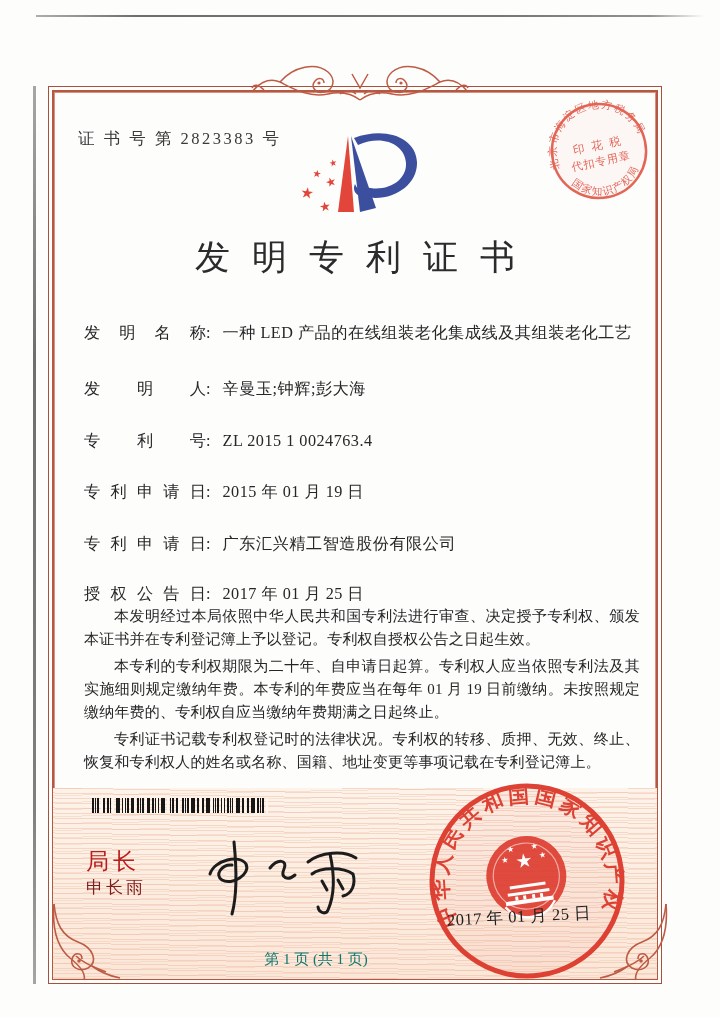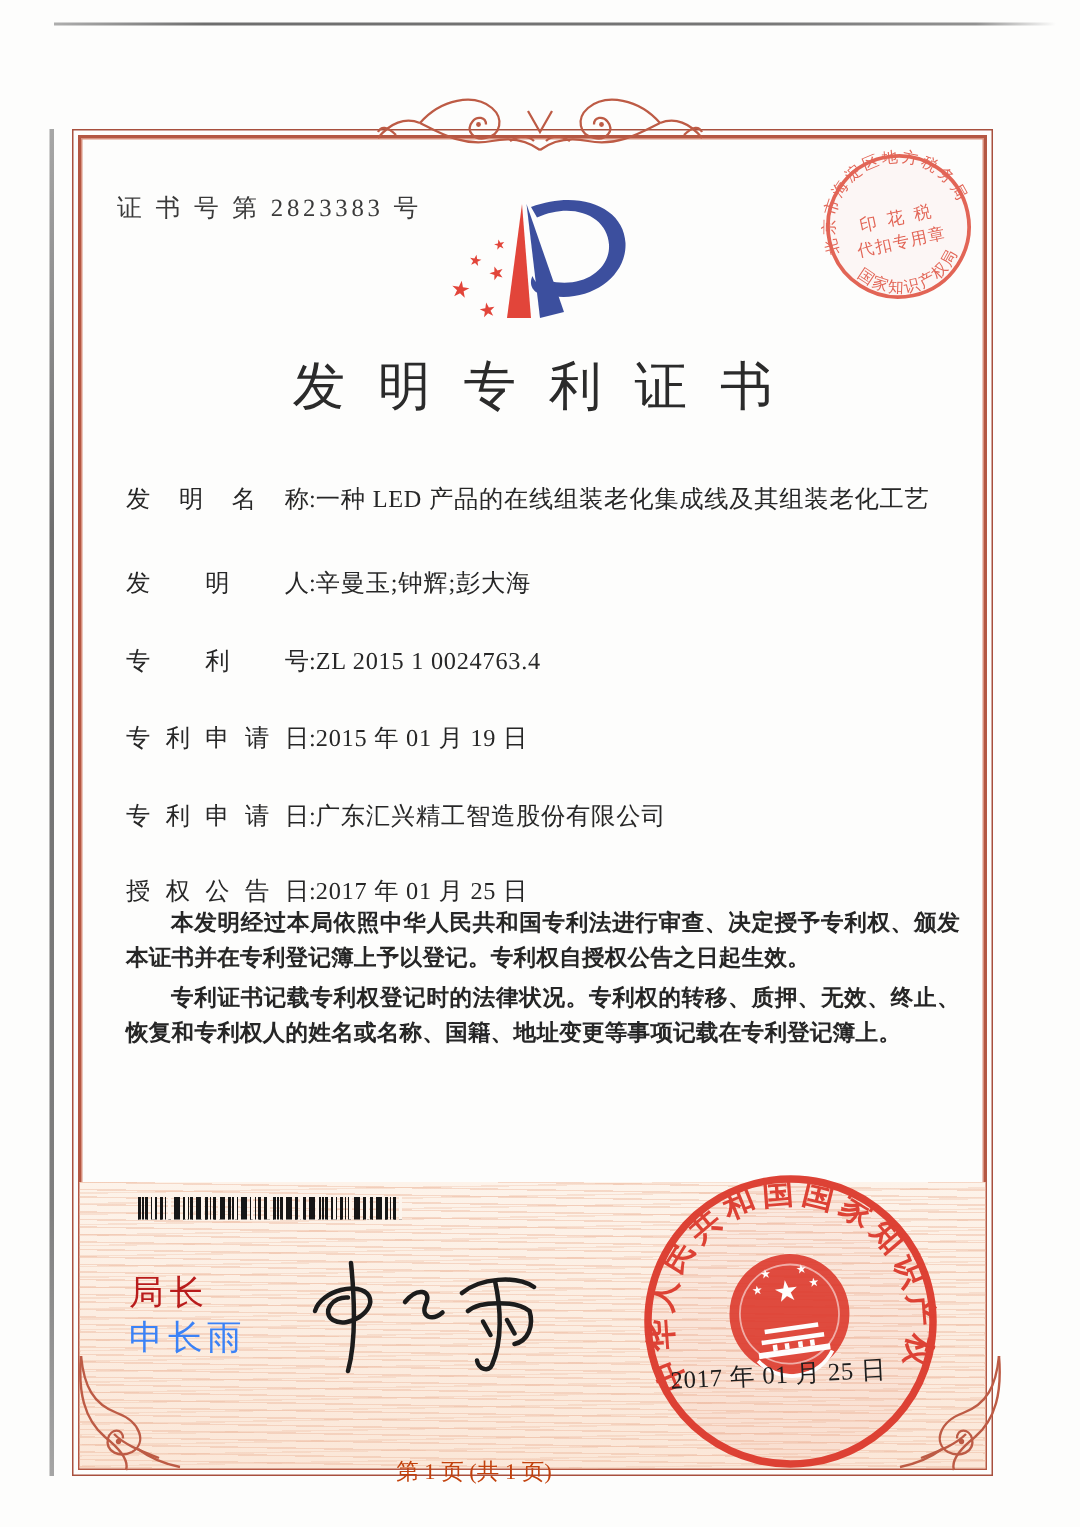--- a/index.html
+++ b/index.html
@@ -28,36 +28,36 @@
       linear-gradient(#fdf3ea,#fbe7d8);}
   .content{z-index:2;}
   .cert-no{left:78px;top:128px;font-size:16.5px;letter-spacing:2.5px;color:#3a3a3a;z-index:2;}
   .logo{left:286px;top:130px;z-index:2;}
   .tax-stamp{left:548px;top:100px;z-index:2;transform:rotate(-12deg);opacity:.92;}
   .title{left:48px;width:614px;top:234px;text-align:center;font-size:35px;font-weight:normal;
     letter-spacing:22px;text-indent:22px;color:#2b2b2b;z-index:2;}
   .field{left:84px;font-size:16.2px;color:#272727;z-index:2;white-space:nowrap;}
   .field-label{display:inline-block;width:122px;text-align:justify;text-align-last:justify;}
   .field-colon{display:inline-block;}
-  .field-value{margin-left:0;letter-spacing:.5px;}
-  .paras{left:84px;top:605px;width:556px;z-index:2;font-weight:bold;}
+  .field-value{margin-left:12px;letter-spacing:.5px;}
+  .paras{left:84px;top:605px;width:556px;z-index:2;}
   .paras p{margin:0 0 4px 0;font-size:15px;line-height:23px;text-align:justify;
     text-indent:2em;color:#262626;letter-spacing:.2px;}
   .barcode{left:92px;top:798px;width:176px;height:15px;z-index:2;
     background:
       repeating-linear-gradient(90deg, rgba(0,0,0,0) 0 9px, #fdf4ec 9px 11px),
       repeating-linear-gradient(90deg,#161616 0 2px, rgba(0,0,0,0) 2px 5px),
       repeating-linear-gradient(90deg,#161616 0 1px, rgba(0,0,0,0) 1px 3px);}
   .director-title{left:86px;top:846px;font-size:23px;letter-spacing:4px;color:#b91c1c;z-index:2;}
-  .director-name{left:86px;top:876px;font-size:23px;letter-spacing:3px;color:#3b82f6;z-index:2;}
+  .director-name{left:86px;top:876px;font-size:17px;letter-spacing:3px;color:#7f1d1d;z-index:2;}
   .signature{left:196px;top:834px;z-index:2;}
   .seal{left:426px;top:780px;z-index:2;transform:rotate(-8deg);opacity:.95;}
   .seal-date{left:434px;top:906px;width:170px;text-align:center;font-size:16.5px;
     color:#1d1d1d;z-index:3;transform:rotate(-3deg);letter-spacing:.5px;}
-  .footer{left:48px;width:536px;top:972px;text-align:center;font-size:15px;color:#c2410c;z-index:2;}
+  .footer{left:48px;width:536px;top:950px;text-align:center;font-size:15px;color:#0f766e;z-index:2;}
   .ornament{z-index:2;}
   .orn-top-center{left:250px;top:56px;}
   .orn-bottom-right{left:592px;top:902px;}
   .orn-bottom-left{left:52px;top:902px;}
   svg text{font-family:"Liberation Serif","DejaVu Serif",serif;}
 </style>
 </head>
 <body>
 
 <div class="abs scan-top-line"></div>
@@ -151,20 +151,21 @@
 </div>
 <div class="abs field" style="top:533px">
   <span class="field-label">专利申请日</span><span class="field-colon">:</span><span class="field-value">广东汇兴精工智造股份有限公司</span>
 </div>
 <div class="abs field" style="top:583px">
   <span class="field-label">授权公告日</span><span class="field-colon">:</span><span class="field-value">2017 年 01 月 25 日</span>
 </div>
 
 <div class="abs paras">
   <p>本发明经过本局依照中华人民共和国专利法进行审查、决定授予专利权、颁发本证书并在专利登记簿上予以登记。专利权自授权公告之日起生效。</p>
+  <p>本专利的专利权期限为二十年、自申请日起算。专利权人应当依照专利法及其实施细则规定缴纳年费。本专利的年费应当在每年 01 月 19 日前缴纳。未按照规定缴纳年费的、专利权自应当缴纳年费期满之日起终止。</p>
   <p>专利证书记载专利权登记时的法律状况。专利权的转移、质押、无效、终止、恢复和专利权人的姓名或名称、国籍、地址变更等事项记载在专利登记簿上。</p>
 </div>
 
 <div class="abs barcode"></div>
 
 <div class="abs director-title">局长</div>
 <div class="abs director-name">申长雨</div>
 
 <svg class="abs signature" width="165" height="85" viewBox="0 0 165 85">
   <g stroke="#1c1c1c" stroke-width="3" fill="none" stroke-linecap="round" stroke-linejoin="round">

